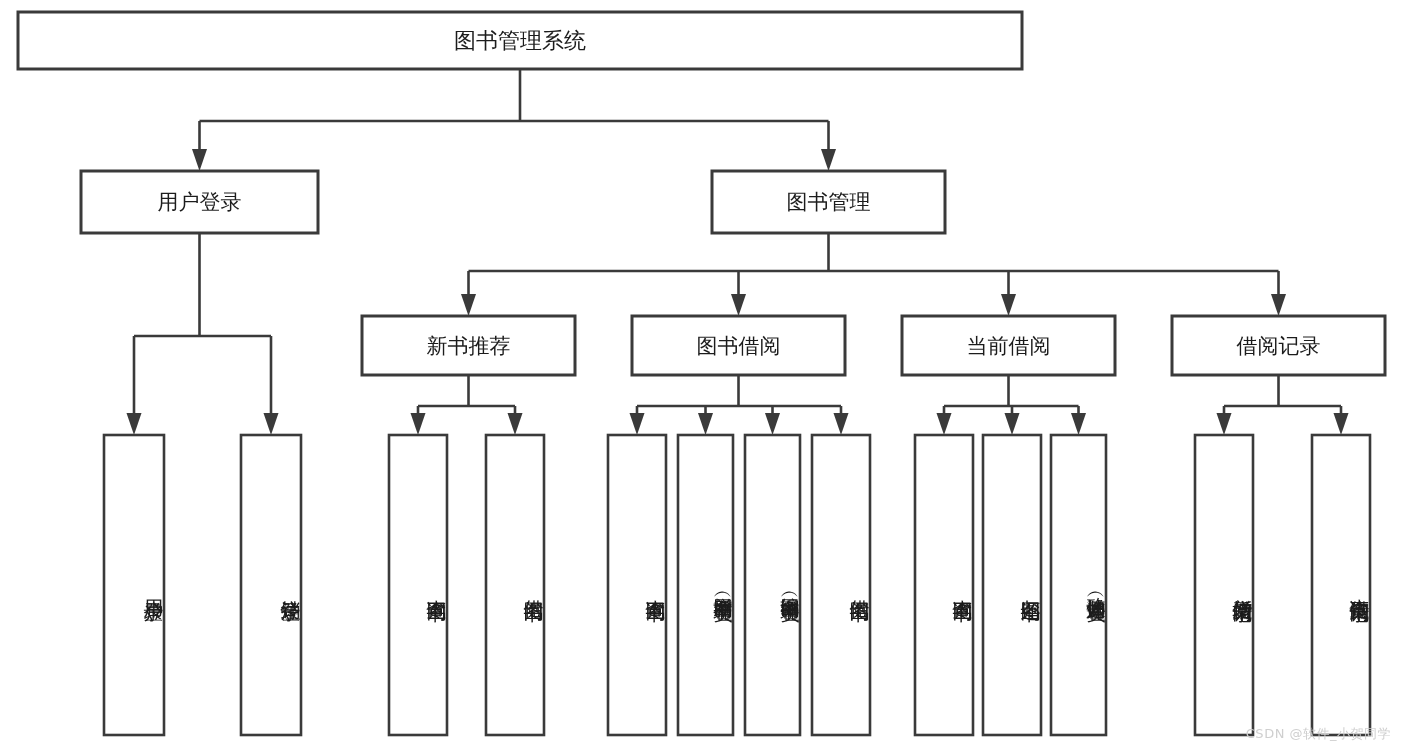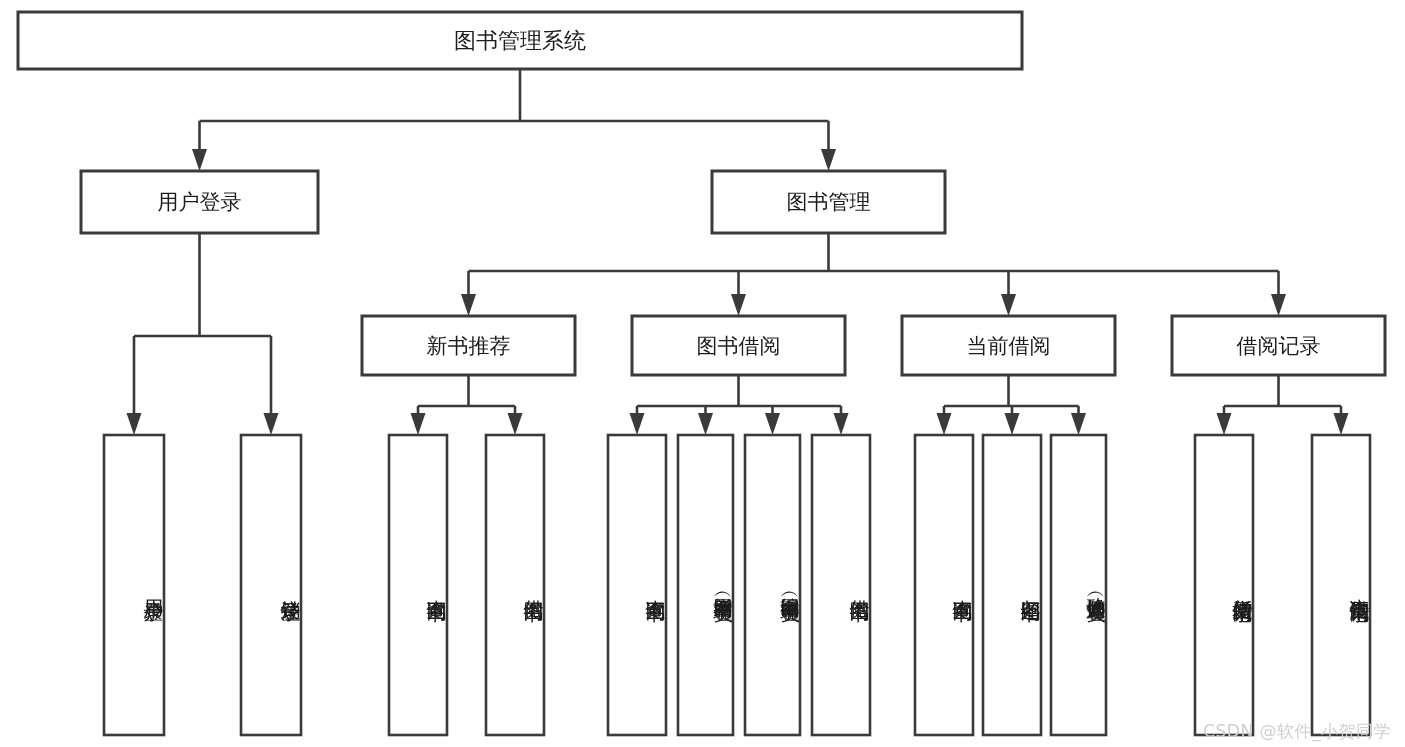--- a/index.html
+++ b/index.html
@@ -70,21 +70,21 @@
     justify-content: center;
     white-space: nowrap;
     pointer-events: none;
     user-select: none;
   }
   .watermark {
     position: absolute;
     right: 14px;
     bottom: 4px;
     color: #cfcfcf;
-    font-size: 17px;
+    font-size: 13px;
     font-family: "DejaVu Sans", "Liberation Sans", sans-serif;
     letter-spacing: 0.5px;
     white-space: nowrap;
   }
 </style>
 </head>
 <body>
 
 <div id="diagram-root">
 

